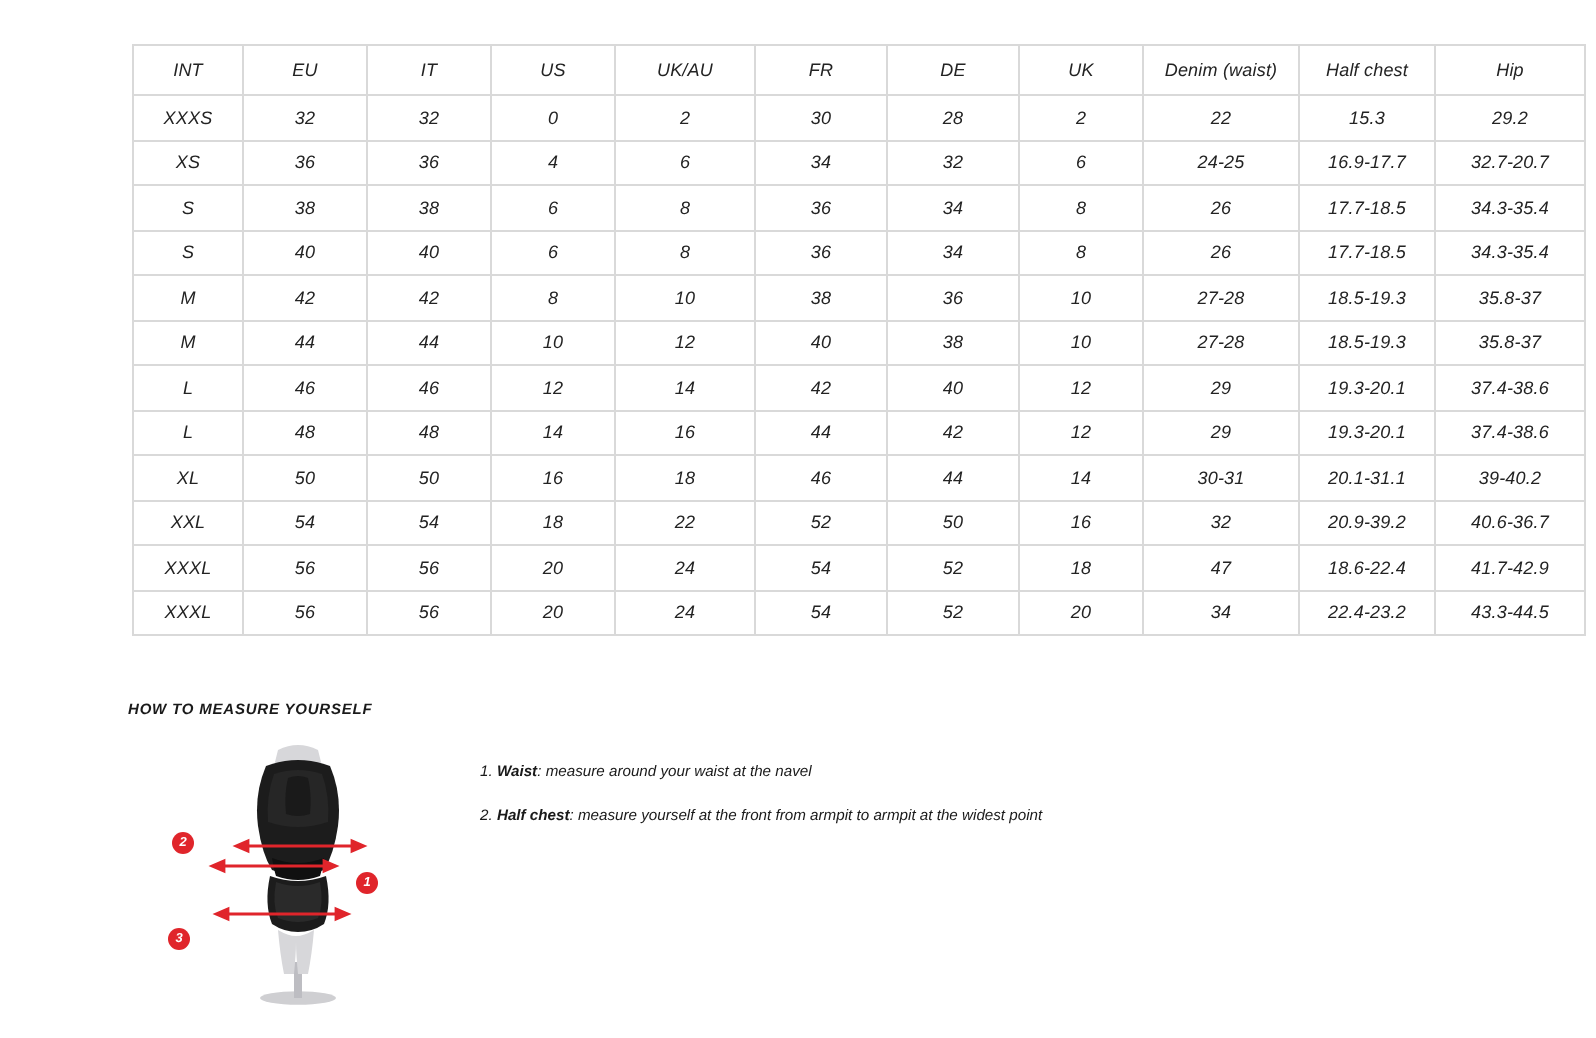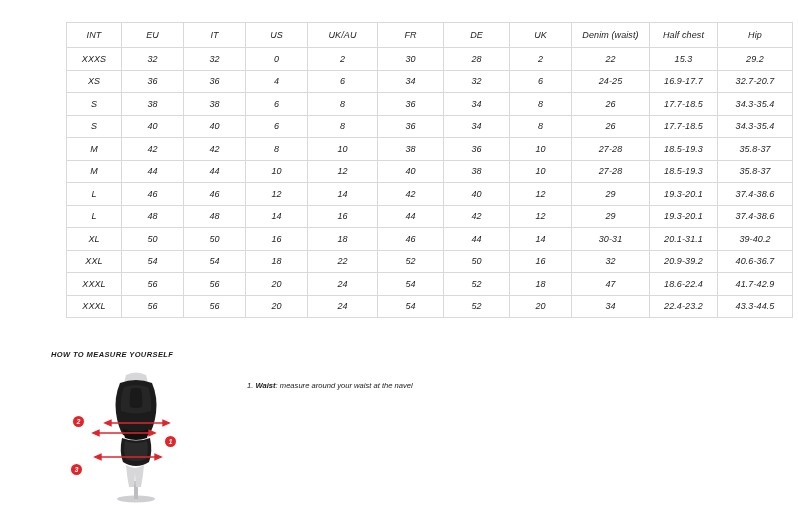--- a/index.html
+++ b/index.html
@@ -61,21 +61,21 @@
   col.c5 { width: 66px; }
   col.c6 { width: 66px; }
   col.c7 { width: 62px; }
   col.c8 { width: 78px; }
   col.c9 { width: 68px; }
   col.c10 { width: 75px; }
 
   
   .measure-section {
     position: absolute;
-    left: 51px;
+    left: 64px;
     top: 350px;
     width: 680px;
   }
   .measure-title {
     font-size: 7.5px;
     font-weight: bold;
     letter-spacing: 0.4px;
     color: #1a1a1a;
     margin-bottom: 10px;
   }
@@ -85,21 +85,21 @@
     align-items: flex-start;
   }
   .figure-box {
     position: relative;
     width: 120px;
     height: 135px;
     margin-left: 28px;
     flex: none;
   }
   .measure-list {
-    margin-left: 48px;
+    margin-left: 28px;
     padding-top: 12px;
   }
   .measure-item {
     font-size: 7.6px;
     color: #1a1a1a;
     margin-bottom: 13px;
     line-height: 1.2;
   }
   .measure-item b {
     font-weight: bold;
@@ -369,18 +369,22 @@
         <div class="badge badge-1">1</div>
         <div class="badge badge-2">2</div>
         <div class="badge badge-3">3</div>
       </div>
 
       <div class="measure-list">
         <div class="measure-item">
           <span>1.</span>
           <b>Waist</b><span>: measure around your waist at the navel</span>
         </div>
+        <div class="measure-item">
+          <span>2.</span>
+          <b>Half chest</b><span>: measure yourself at the front from armpit to armpit at the widest point</span>
+        </div>
       </div>
 
     </div>
   </div>
 
 </div>
 
 </body></html>

